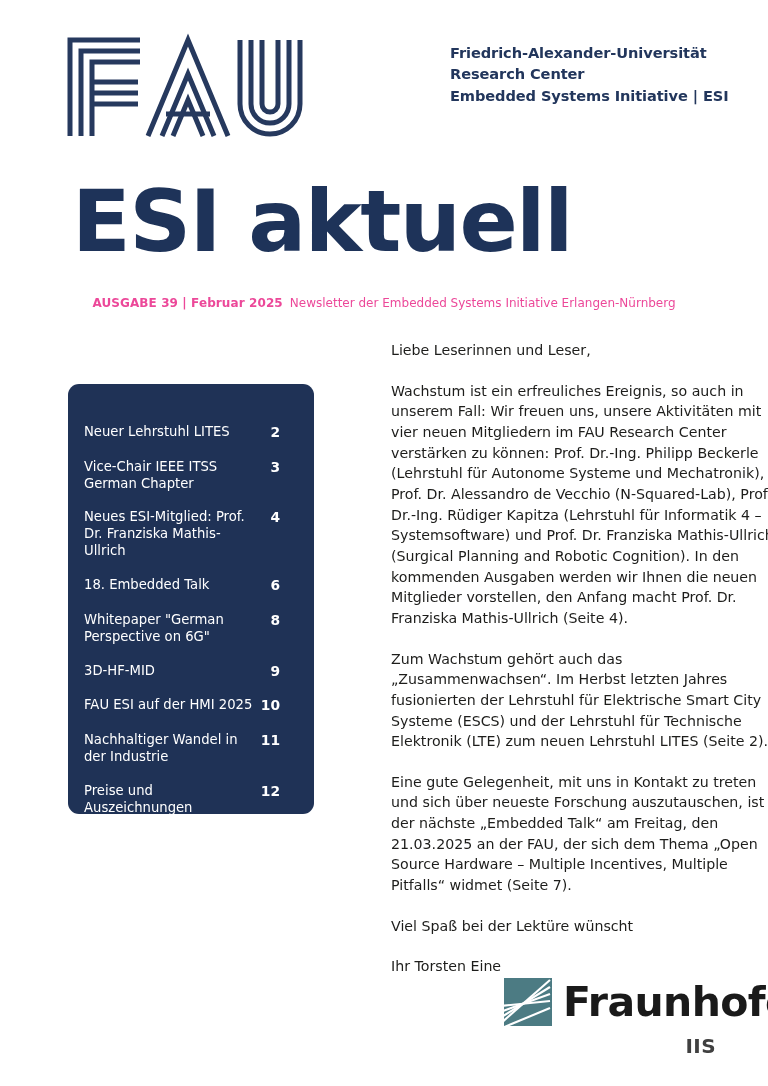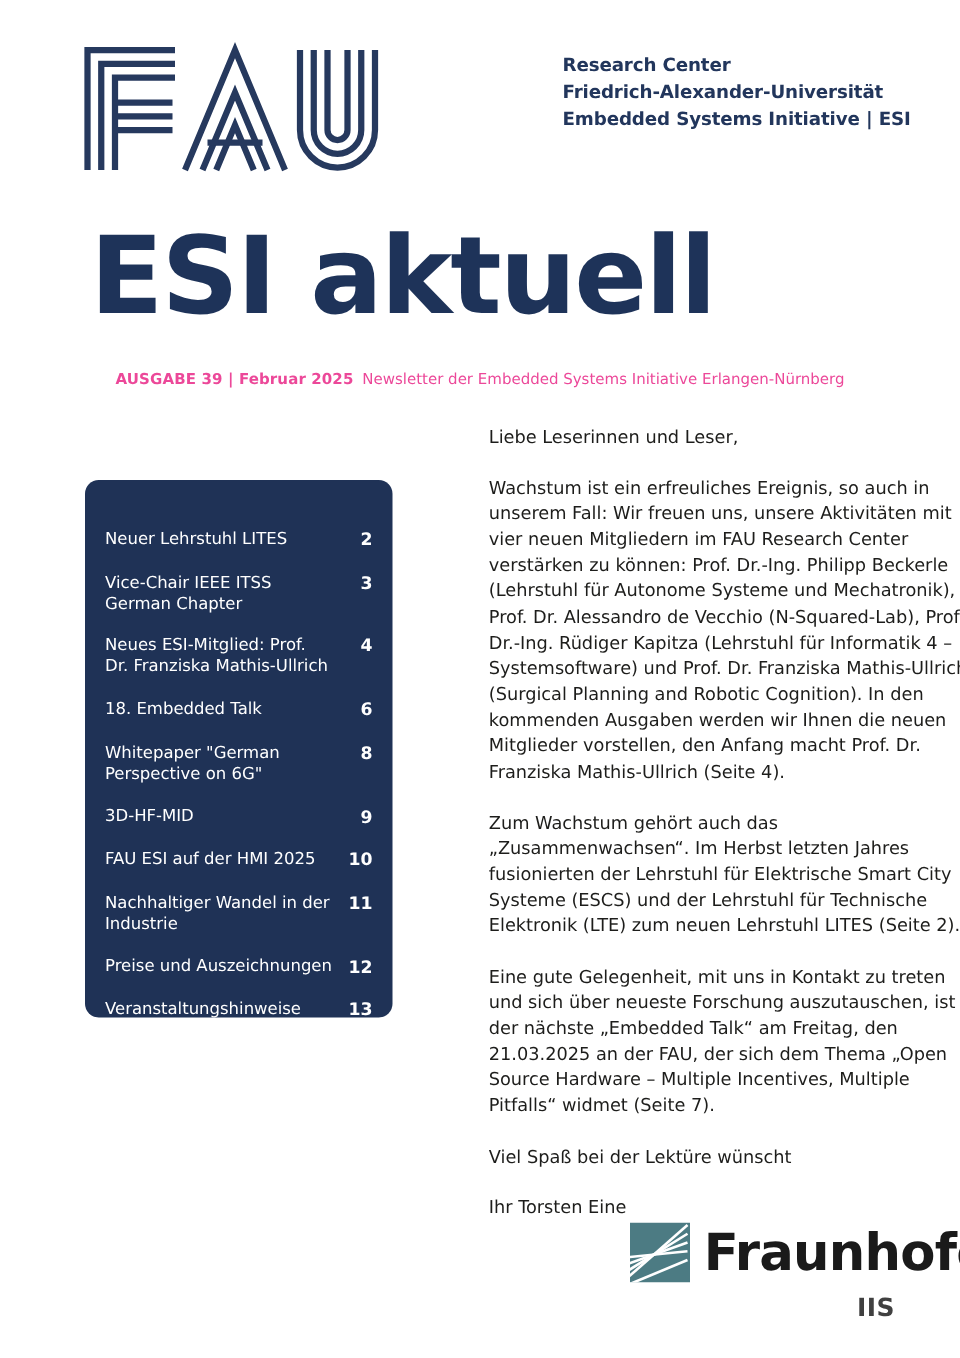--- a/index.html
+++ b/index.html
@@ -81,21 +81,21 @@
   
   #toc-box {
     position: absolute;
     left: 68px;
     top: 384px;
     width: 246px;
     height: 430px;
     background: #1f3256;
     border-radius: 11px;
     box-sizing: border-box;
-    padding: 40px 16px 20px 16px;
+    padding: 40px 34px 20px 16px;
   }
   .toc-row {
     display: flex;
     align-items: flex-start;
     justify-content: space-between;
     color: #ffffff;
     margin-bottom: 17px;
   }
   .toc-row:last-child { margin-bottom: 0; }
   .toc-label {
@@ -190,22 +190,22 @@
         <path d="M104,82 L148,82"></path>
 
         <path d="M178,8 L178,72 A30,30 0 0 0 238,72 L238,8"></path>
         <path d="M189,8 L189,72 A19,19 0 0 0 227,72 L227,8"></path>
         <path d="M200,8 L200,72 A8,8 0 0 0 216,72 L216,8"></path>
       </g>
     </svg>
   </div>
 
   <div id="org-lines">
+    <div>Friedrich-Alexander-Universität</div>
     <div>Research Center</div>
-    <div>Friedrich-Alexander-Universität</div>
     <div>Embedded Systems Initiative | ESI</div>
   </div>
 </div>
 
 <div id="title-block">
   <h1 id="main-title">ESI aktuell</h1>
   <div id="subtitle-line">
     <span class="issue">AUSGABE 39 | Februar 2025</span><span class="desc">Newsletter der Embedded Systems Initiative Erlangen-Nürnberg</span>
   </div>
 </div>

